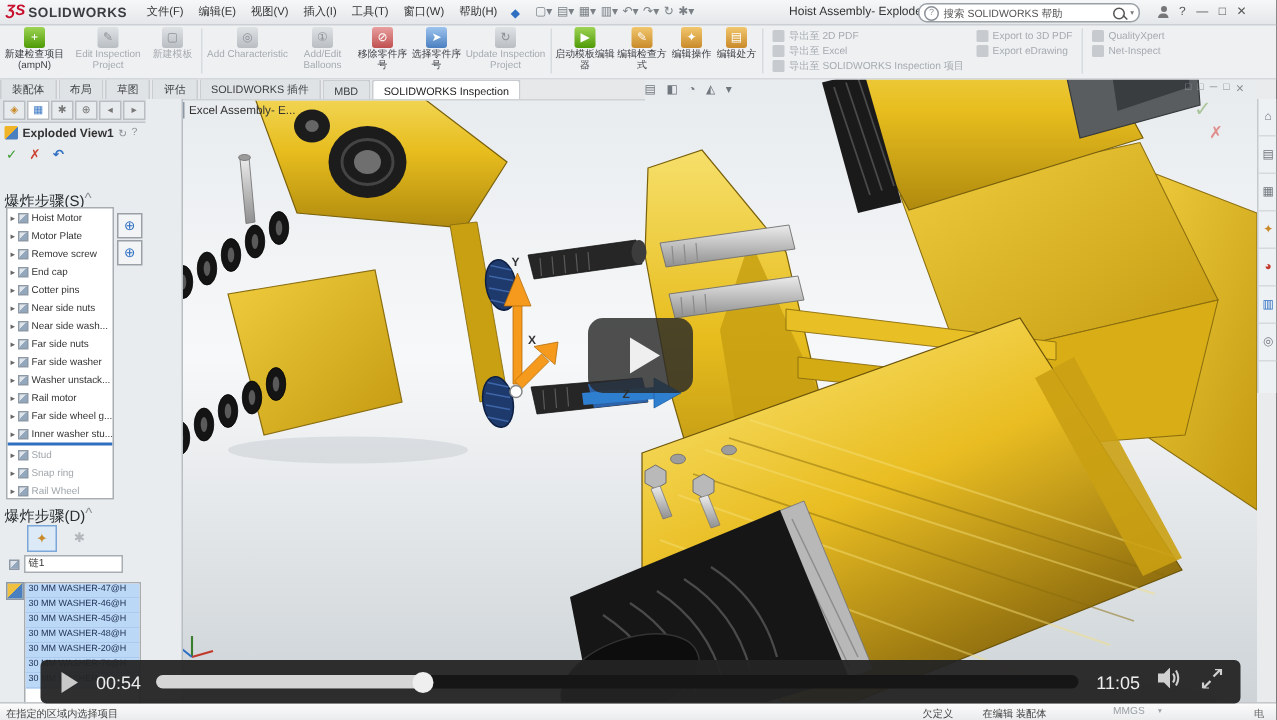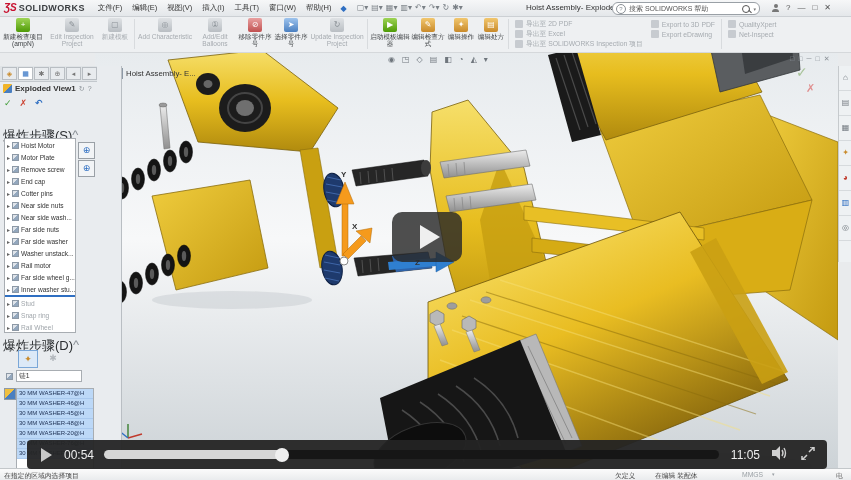--- a/index.html
+++ b/index.html
@@ -52,21 +52,21 @@
   .lpanel{left:0;top:66px;width:95px;height:402px;background:#e9ecef;border-right:1px solid #b9bec3;z-index:8;padding-left:26px;}
   .pmtabs{position:absolute;left:0;top:0;width:95px;height:15px;background:#dfe3e6;border-bottom:1px solid #c3c8cd;
           display:flex;align-items:center;gap:1px;padding-left:2px;}
   .pmtab{width:13px;height:11px;border:1px solid #b9bec3;background:#e8ebee;font-size:7px;line-height:11px;text-align:center;color:#777;}
   .pmtab.on{background:#fff;}
   .pmhdr{position:absolute;left:3px;top:18px;font-size:8px;font-weight:bold;color:#333;display:flex;gap:3px;align-items:center;}
   .pmhic{width:9px;height:9px;background:linear-gradient(135deg,#f0b429 50%,#4a7fc0 50%);border-radius:1px;}
   .pmhdr .mini{font-weight:normal;color:#8a9096;font-size:7px;}
   .pmacts{position:absolute;left:4px;top:32px;display:flex;gap:8px;font-size:9px;}
   .ok{color:#3e9c35;font-weight:bold;} .no{color:#cc4433;font-weight:bold;} .un{color:#2f6fc2;font-weight:bold;}
-  .sec{position:absolute;left:0;width:92px;font-size:13px;color:#2b2e31;padding:1px 3px;
+  .sec{position:absolute;left:0;width:92px;font-size:10px;color:#2b2e31;padding:1px 3px;
        display:flex;}
   .sec b{font-weight:normal;color:#8a9096;}
   .tree{position:absolute;left:4px;top:72px;width:70px;height:193px;background:#fff;border:1px solid #a8adb2;
         overflow:hidden;}
   .trw{height:12px;display:flex;align-items:center;gap:2px;padding-left:2px;color:#333;font-size:6.6px;white-space:nowrap;}
   .trw .arr{color:#666;font-size:6px;flex:0 0 auto;}
   .sic{width:7px;height:7px;flex:0 0 auto;background:linear-gradient(135deg,#dfe4ea 45%,#93a7bd 45%);border:1px solid #8d99a6;box-sizing:border-box;}
   .trw.dis{color:#a0a6ab;}
   .trw.ins{border-top:2px solid #2f6fc2;}
   .sidebtn{position:absolute;left:78px;width:15px;height:15px;border:1px solid #9aa0a6;background:#f2f4f6;
@@ -299,21 +299,21 @@
     <div class="tpico">▦</div>
     <div class="tpico" style="color:#c98a2a;">✦</div>
     <div class="tpico" style="color:#c0392b;">◕</div>
     <div class="tpico" style="color:#2f6fc2;">▥</div>
     <div class="tpico">◎</div>
   </div>
 
   <div class="abs flyout">
     <span style="color:#555;font-size:6px;">▸</span>
     <span class="flyic"></span>
-    <span>Hoist Assembly- E...</span>
+    <span>Excel Assembly- E...</span>
   </div>
 
   <div class="abs tbar">
     <span class="logo">ƷS</span>
     <span class="logotxt">SOLIDWORKS</span>
     <span class="menu">文件(F)</span>
     <span class="menu">编辑(E)</span>
     <span class="menu">视图(V)</span>
     <span class="menu">插入(I)</span>
     <span class="menu">工具(T)</span>
@@ -433,20 +433,29 @@
         <span class="xic"></span>
         <span>QualityXpert</span>
       </div>
       <div class="xrow">
         <span class="xic"></span>
         <span>Net-Inspect</span>
       </div>
     </div>
   </div>
 
+  <div class="abs trowband">
+    <span class="tab">装配体</span>
+    <span class="tab">布局</span>
+    <span class="tab">草图</span>
+    <span class="tab">评估</span>
+    <span class="tab">SOLIDWORKS 插件</span>
+    <span class="tab">MBD</span>
+    <span class="tab active">SOLIDWORKS Inspection</span>
+  </div>
 
   <div class="abs lpanel">
     <div class="pmtabs">
       <span class="pmtab" style="color:#c98a2a;">◈</span>
       <span class="pmtab on" style="color:#2f6fc2;">▦</span>
       <span class="pmtab">✱</span>
       <span class="pmtab">⊕</span>
       <span class="pmtab">◂</span>
       <span class="pmtab">▸</span>
     </div>

